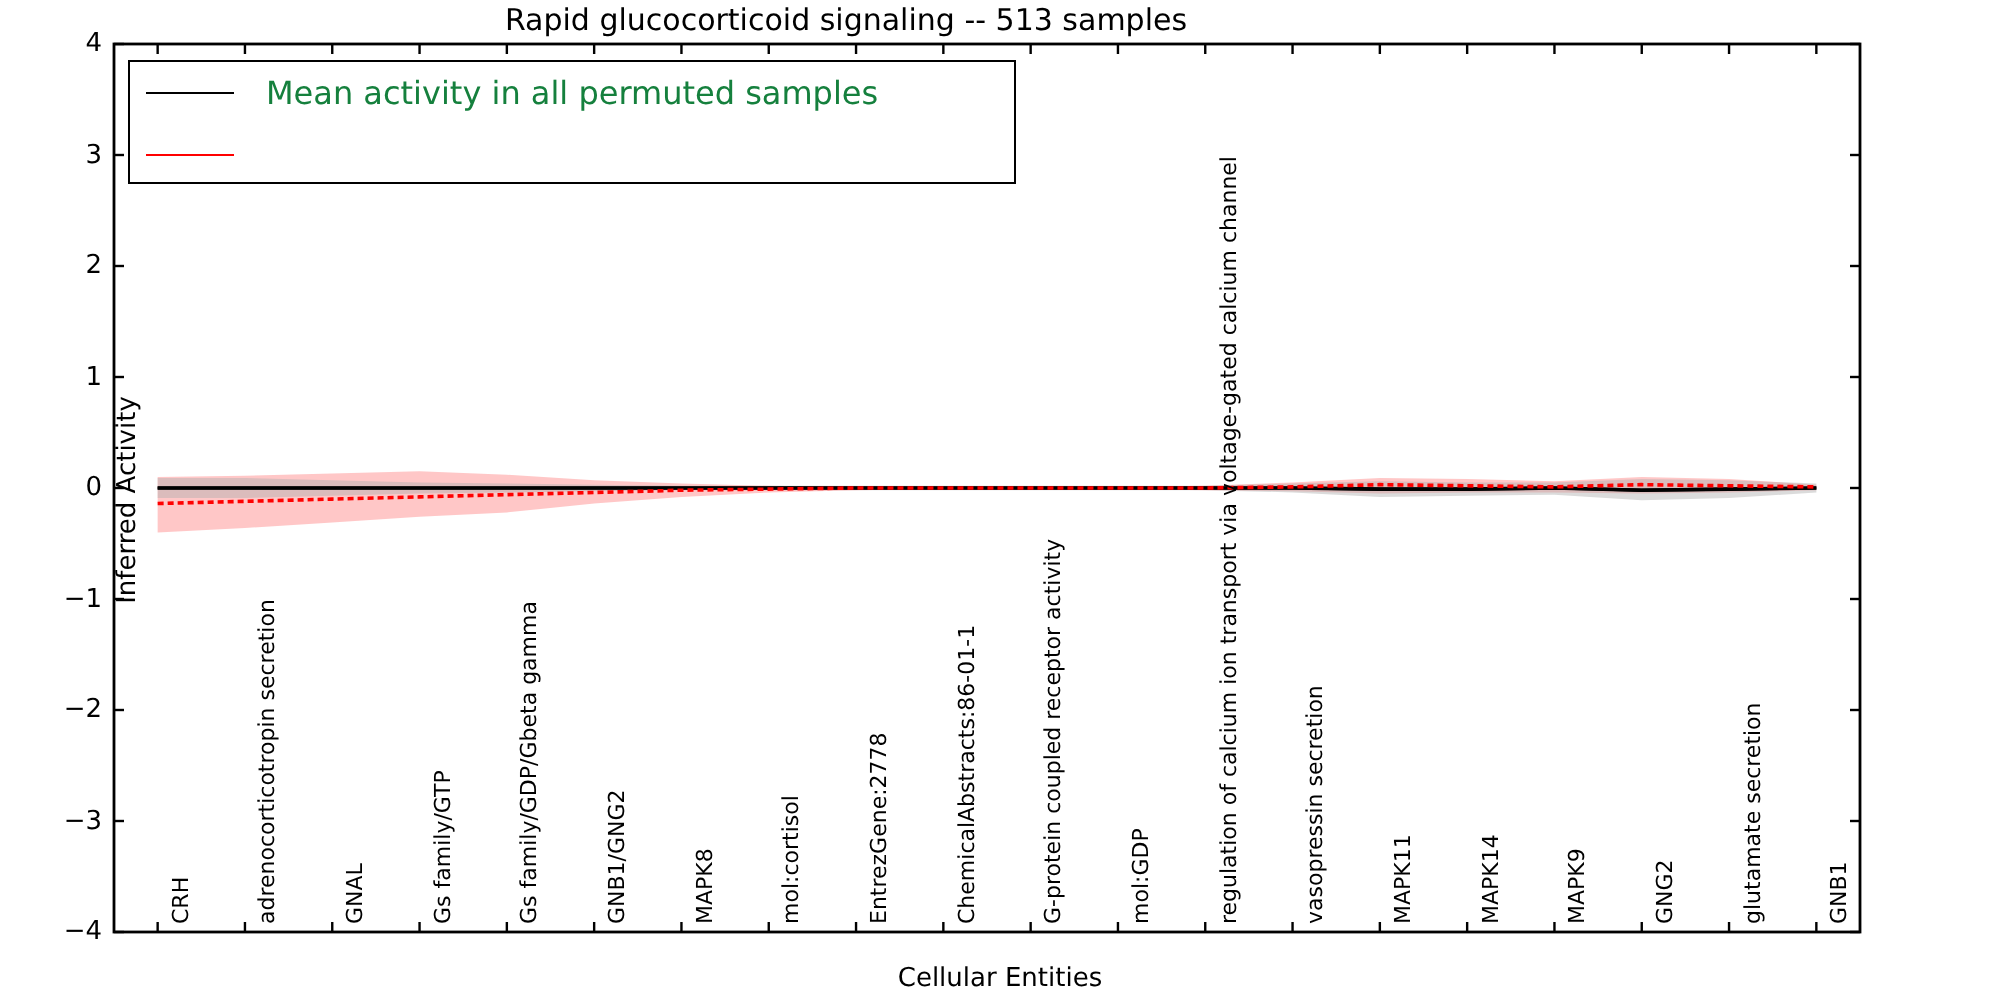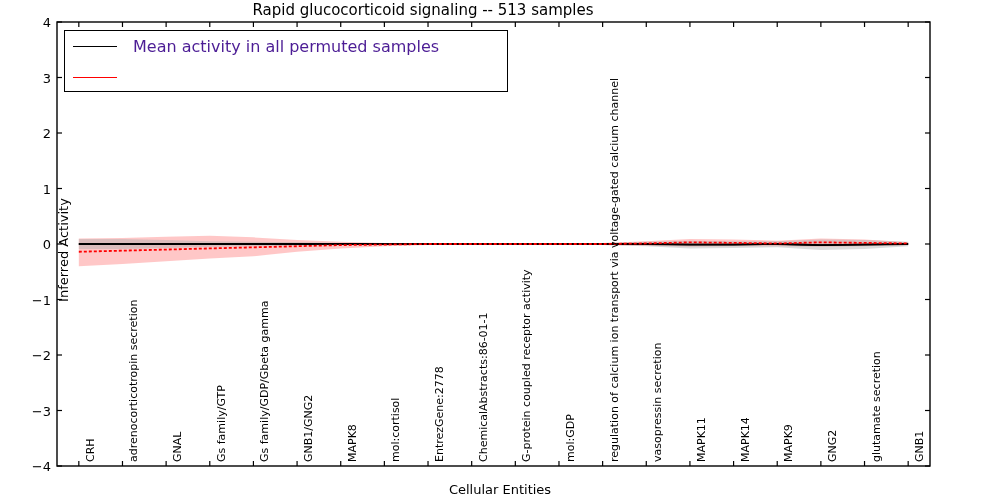--- a/index.html
+++ b/index.html
@@ -36,21 +36,21 @@
     width:444px;height:62px;
     border:1px solid #000;background:#fff;box-sizing:border-box;
     z-index:6;
   }
   .legend-row{
     display:flex;align-items:center;height:31px;padding-left:8px;
     box-sizing:border-box;
   }
   .legend-swatch{width:44px;height:0;border-top:1.6px solid #000;margin-right:16px;}
   .legend-swatch.red{border-top-color:#ff0000;}
-  .legend-text{font-size:16px;color:#4c1d95;white-space:nowrap;}
+  .legend-text{font-size:16px;color:#15803d;white-space:nowrap;}
 </style>
 </head>
 <body>
 
 <div id="figure">
 
   <div id="chart-title">Rapid glucocorticoid signaling -- 513 samples</div>
 
   <div id="ylabel-wrap">Inferred Activity</div>
 

